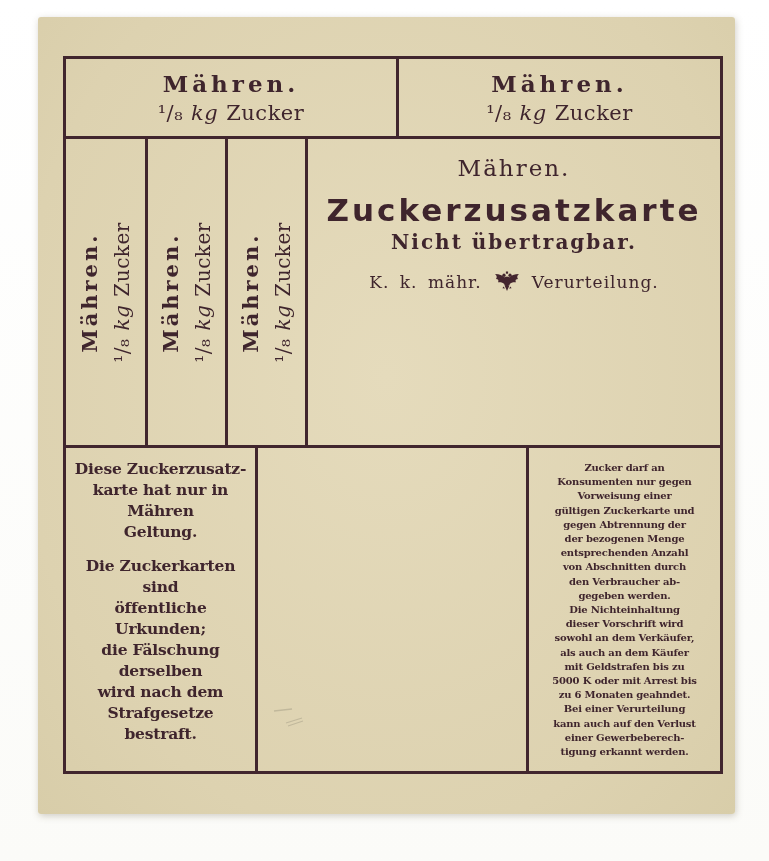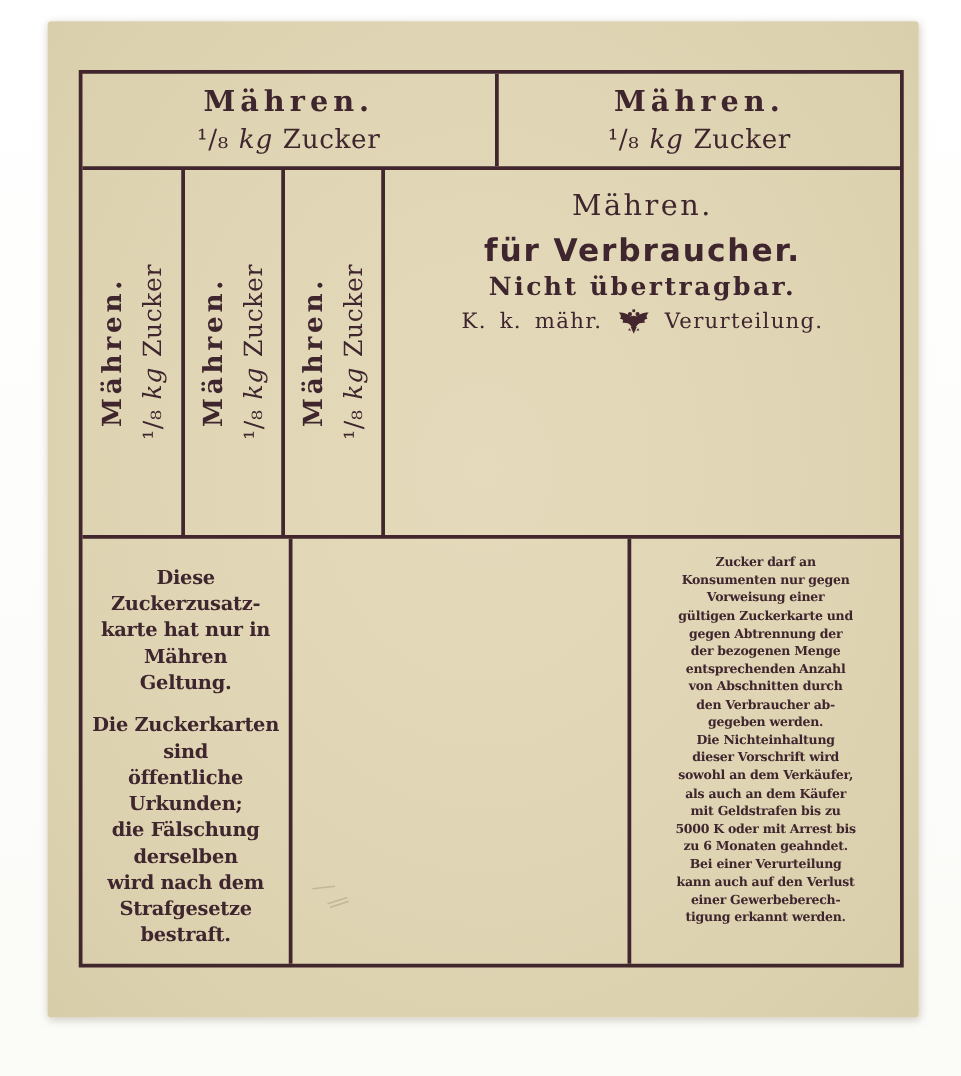--- a/index.html
+++ b/index.html
@@ -98,33 +98,33 @@
   }
   .mp-validity {
     margin-top: 15px;
     font-size: 21px;
     line-height: 31px;
     word-spacing: 6px;
     letter-spacing: 0.5px;
     white-space: pre-line;
   }
   .mp-issuer {
-    margin-top: 6px;
+    margin-top: 17px;
     display: flex; align-items: center; gap: 12px;
     font-size: 17px;
     letter-spacing: 1px;
     word-spacing: 4px;
   }
   .eagle { display: inline-block; }
 
   
   .row-bottom { flex: 1; display: flex; }
   .bl-cell {
-    width: 168px;
-    padding: 20px 5px 0;
+    width: 192px;
+    padding: 10px 5px 0;
     text-align: center;
   }
   .bl-cell p {
     font-weight: bold;
     font-size: 15.5px;
     line-height: 21px;
     letter-spacing: -0.2px;
     white-space: pre-line;
     margin-bottom: 13px;
   }
@@ -189,21 +189,21 @@
           <div class="vcol-inner">
             <div class="coupon-region">Mähren.</div>
             <div class="coupon-amount">
               <span>¹/₈</span><span class="it">kg</span><span>Zucker</span>
             </div>
           </div>
         </div>
 
         <div class="main-panel">
           <div class="mp-region">Mähren.</div>
-          <div class="mp-subtitle">für Verbraucher.</div>
+          <div class="mp-title">Zuckerzusatzkarte</div>
           <div class="mp-notice">Nicht übertragbar.</div>
           <div class="mp-issuer">
             <span>K. k. mähr.</span>
             <svg class="eagle" width="26" height="21" viewBox="0 0 26 21">
               <g fill="#44262f">
                 <rect x="11.9" y="0.5" width="2.2" height="2.2"></rect>
                 <path d="M12.5,8 C9.5,4.5 5.5,3 1,3 C3,5 3.2,6.2 2,8 C4.4,8.2 5,9.2 4,11.2 C7,11 9,11.4 10.3,13.2 Z"></path>
                 <path d="M13.5,8 C16.5,4.5 20.5,3 25,3 C23,5 22.8,6.2 24,8 C21.6,8.2 21,9.2 22,11.2 C19,11 17,11.4 15.7,13.2 Z"></path>
                 <circle cx="10" cy="4.2" r="1.6"></circle>
                 <circle cx="16" cy="4.2" r="1.6"></circle>

